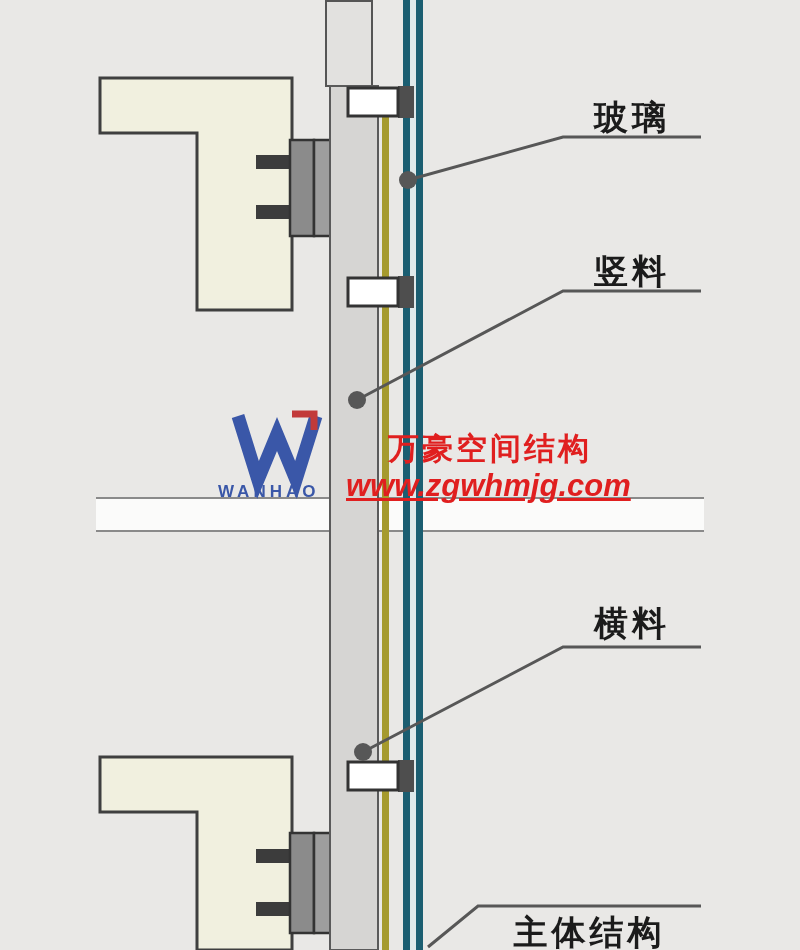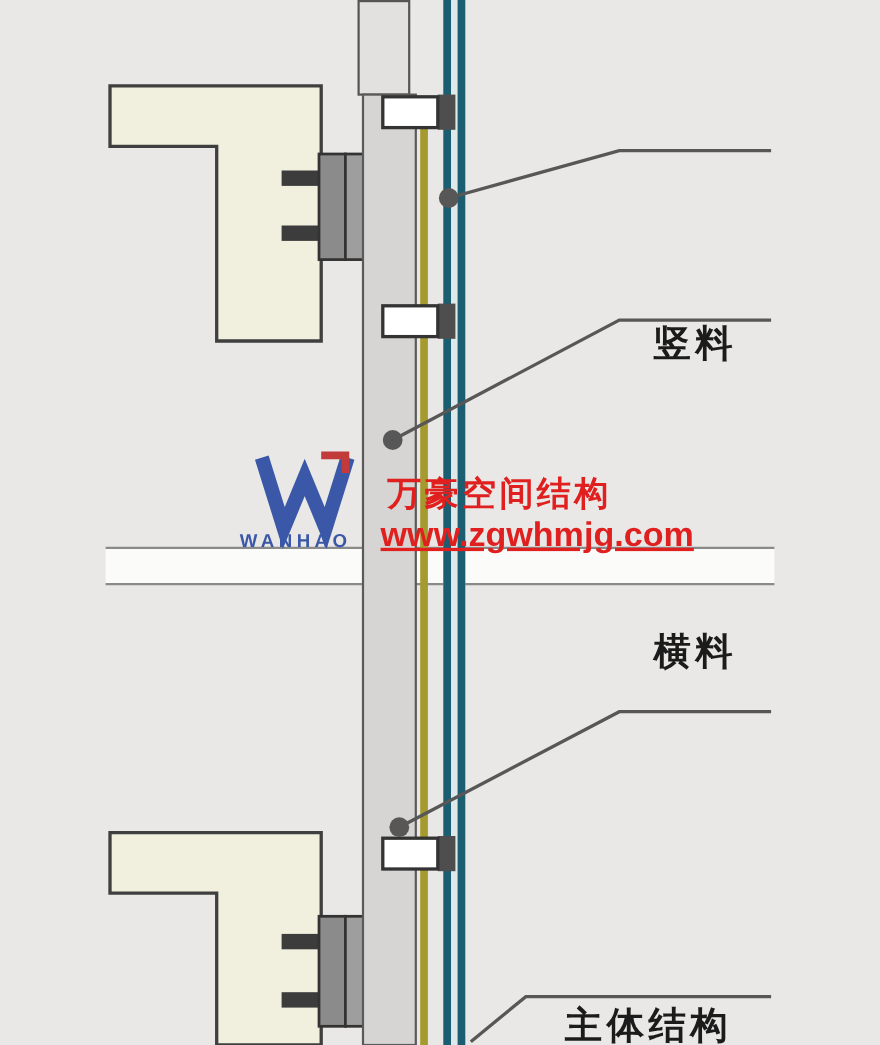--- a/index.html
+++ b/index.html
@@ -16,26 +16,26 @@
     white-space:nowrap;
   }
   .wm-logo{
     position:absolute;left:218px;top:404px;width:118px;
     display:flex;flex-direction:column;
   }
   .wm-logo-text{
     font-size:17px;font-weight:700;letter-spacing:4px;color:#3a57a8;margin-top:2px;
   }
   .wm-company{
-    position:absolute;left:352px;top:428px;
+    position:absolute;left:388px;top:428px;
     font-size:31px;font-weight:700;color:#e01f1f;letter-spacing:3px;white-space:nowrap;
   }
   .wm-site{
     position:absolute;left:346px;top:468px;
-    font-size:31px;font-weight:700;color:#e01f1f;text-decoration:underline;white-space:nowrap;
+    font-size:31px;font-weight:700;color:#e01f1f;text-decoration:underline;white-space:nowrap;font-style:italic;
   }
 </style>
 </head>
 <body>
 
 <div class="canvas">
 
   <svg width="800" height="950" viewBox="0 0 800 950">
 
     <rect x="0" y="0" width="800" height="950" fill="#e9e8e6"></rect>
@@ -103,22 +103,23 @@
       <circle cx="357" cy="400" r="9"></circle>
       <circle cx="363" cy="752" r="9"></circle>
     </g>
 
     <g transform="translate(234,408)">
       <path d="M4 8 L24 72 L43 26 L62 72 L82 8" stroke="#3a57a8" stroke-width="13" fill="none"></path>
       <path d="M58 6 H80 V22" stroke="#c23a3a" stroke-width="7" fill="none"></path>
     </g>
   </svg>
 
-  <div class="callout-label" style="left:563px;top:249px;width:138px;margin-top:41px;">竖料</div>
-  <div class="callout-label" style="left:563px;top:570px;width:138px;">横料</div>
+  <div class="callout-label" style="left:563px;top:95px;width:138px;">玻璃</div>
+  <div class="callout-label" style="left:563px;top:249px;width:138px;">竖料</div>
+  <div class="callout-label" style="left:563px;top:601px;width:138px;">横料</div>
   <div class="callout-label" style="left:478px;top:862px;width:223px;margin-top:48px;">主体结构</div>
 
   <div class="wm-logo">
     <div style="height:76px;width:100%;"></div>
     <div class="wm-logo-text">WANHAO</div>
   </div>
   <div class="wm-company">万豪空间结构</div>
   <div class="wm-site">www.zgwhmjg.com</div>
 
 </div>

